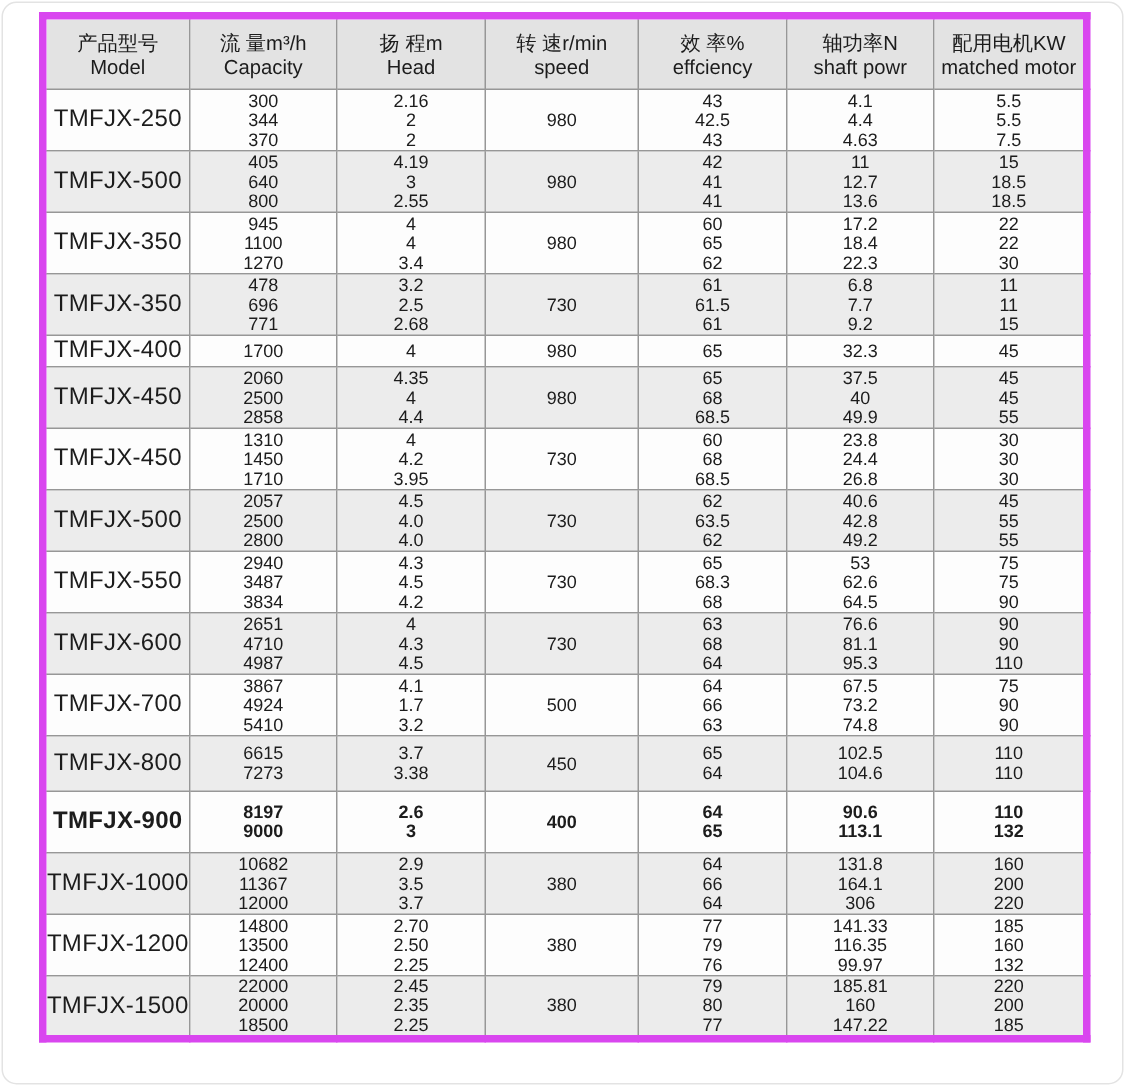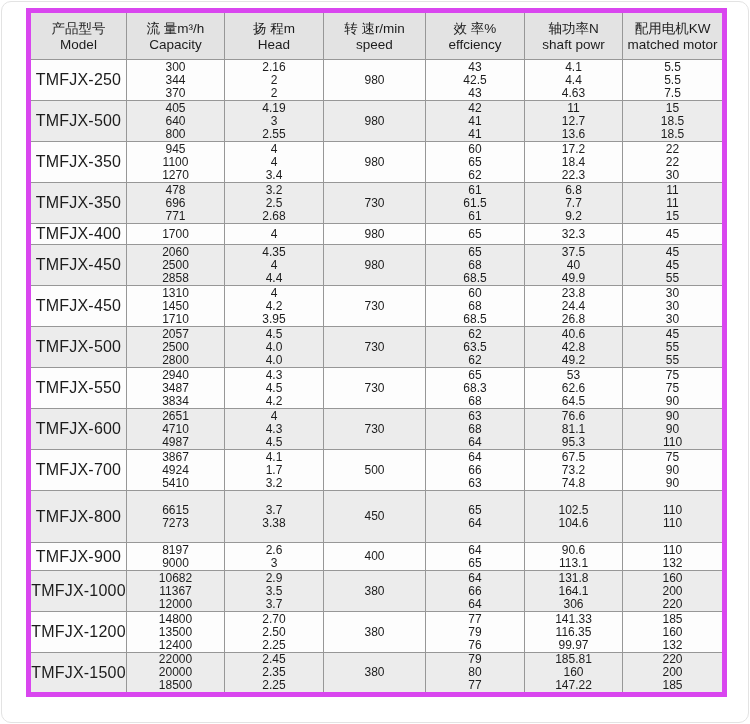--- a/index.html
+++ b/index.html
@@ -430,21 +430,21 @@
           <div class="ln">67.5</div>
           <div class="ln">73.2</div>
           <div class="ln">74.8</div>
         </td>
     <td>
           <div class="ln">75</div>
           <div class="ln">90</div>
           <div class="ln">90</div>
         </td>
   </tr>
-      <tr class="shaded" style="height: 52px;">
+      <tr class="shaded" style="height: 37px;">
     <td class="model">TMFJX-800</td>
     <td>
           <div class="ln">6615</div>
           <div class="ln">7273</div>
         </td>
     <td>
           <div class="ln">3.7</div>
           <div class="ln">3.38</div>
         </td>
     <td>
@@ -456,21 +456,21 @@
         </td>
     <td>
           <div class="ln">102.5</div>
           <div class="ln">104.6</div>
         </td>
     <td>
           <div class="ln">110</div>
           <div class="ln">110</div>
         </td>
   </tr>
-      <tr style="height: 28px;">
+      <tr style="height: 41px; font-weight: bold;">
     <td class="model">TMFJX-900</td>
     <td>
           <div class="ln">8197</div>
           <div class="ln">9000</div>
         </td>
     <td>
           <div class="ln">2.6</div>
           <div class="ln">3</div>
         </td>
     <td>

